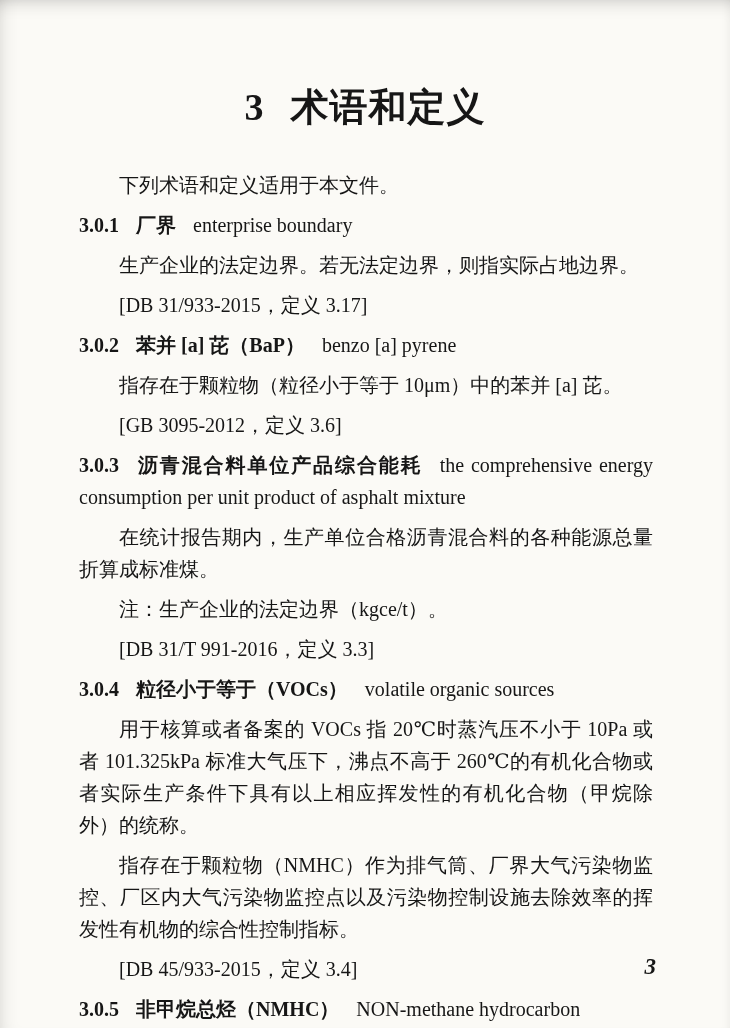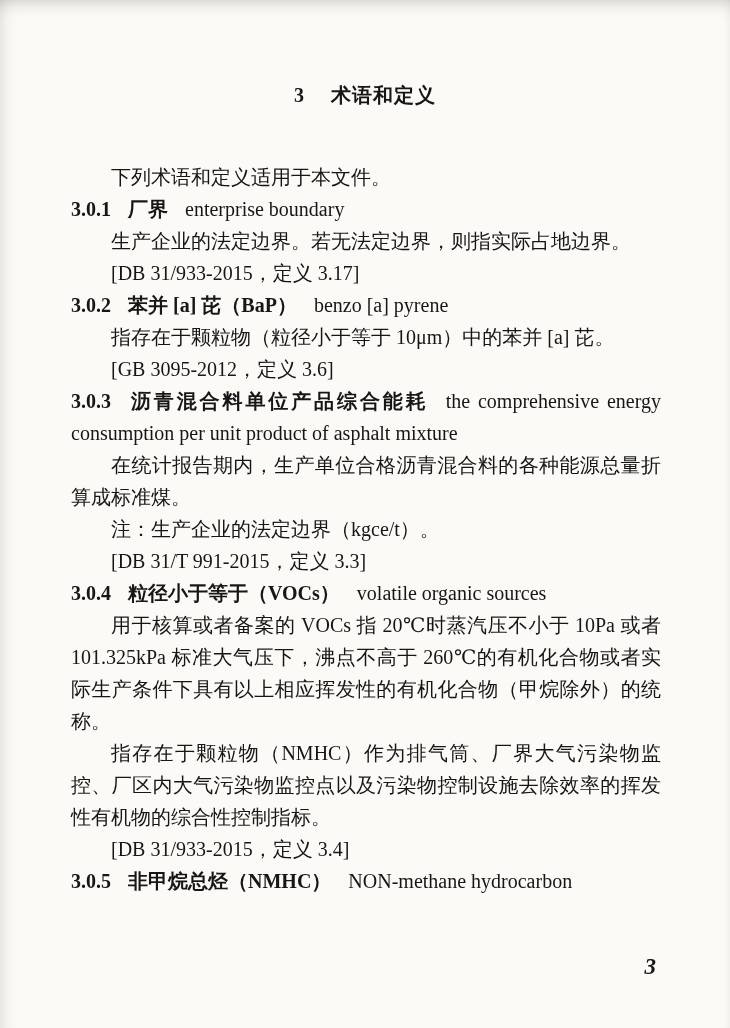--- a/index.html
+++ b/index.html
@@ -13,29 +13,29 @@
   .page{
     position:absolute;inset:0;background:#fbfaf6;
     box-shadow:inset 0 16px 20px -18px rgba(0,0,0,.28),
                inset 16px 0 20px -18px rgba(0,0,0,.18),
                inset -10px 0 14px -14px rgba(0,0,0,.12);
     overflow:hidden;
   }
   .title{
     position:absolute;top:82px;left:0;width:100%;
     margin:0;text-align:center;
-    font-size:20px;font-weight:bold;letter-spacing:1px;
+    font-size:38px;font-weight:bold;letter-spacing:1px;
   }
   .title-num{margin-right:26px;}
   .body{
     position:absolute;top:161px;left:71px;width:590px;
     font-size:20px;line-height:32px;text-align:justify;
     text-justify:inter-ideograph;
   }
-  .body p{margin:0;padding:0;}
+  .body p{margin:8px;padding:0;}
   .indent{text-indent:2em;}
   .term-head{text-align:justify;}
   .b{font-weight:bold;}
   .num{margin-right:.85em;}
   .zh{margin-right:.85em;}
   .page-num{
     position:absolute;right:74px;bottom:48px;
     font-size:23px;font-style:italic;font-weight:bold;
   }
 </style>
@@ -54,26 +54,26 @@
     <p class="indent">生产企业的法定边界。若无法定边界，则指实际占地边界。</p>
     <p class="indent">[DB 31/933-2015，定义 3.17]</p>
 
     <p class="term-head"><span class="b num">3.0.2</span><span class="b zh">苯并 [a] 芘（BaP）</span><span>benzo [a] pyrene</span></p>
     <p class="indent">指存在于颗粒物（粒径小于等于 10μm）中的苯并 [a] 芘。</p>
     <p class="indent">[GB 3095-2012，定义 3.6]</p>
 
     <p class="term-head"><span class="b num">3.0.3</span><span class="b zh">沥青混合料单位产品综合能耗</span><span>the comprehensive energy consumption per unit product of asphalt mixture</span></p>
     <p class="indent">在统计报告期内，生产单位合格沥青混合料的各种能源总量折算成标准煤。</p>
     <p class="indent">注：生产企业的法定边界（kgce/t）。</p>
-    <p class="indent">[DB 31/T 991-2015，定义 3.3]</p>
+    <p class="indent">[DB 31/T 991-2016，定义 3.3]</p>
 
     <p class="term-head"><span class="b num">3.0.4</span><span class="b zh">粒径小于等于（VOCs）</span><span>volatile organic sources</span></p>
     <p class="indent">用于核算或者备案的 VOCs 指 20℃时蒸汽压不小于 10Pa 或者 101.325kPa 标准大气压下，沸点不高于 260℃的有机化合物或者实际生产条件下具有以上相应挥发性的有机化合物（甲烷除外）的统称。</p>
     <p class="indent">指存在于颗粒物（NMHC）作为排气筒、厂界大气污染物监控、厂区内大气污染物监控点以及污染物控制设施去除效率的挥发性有机物的综合性控制指标。</p>
-    <p class="indent">[DB 31/933-2015，定义 3.4]</p>
+    <p class="indent">[DB 45/933-2015，定义 3.4]</p>
 
     <p class="term-head"><span class="b num">3.0.5</span><span class="b zh">非甲烷总烃（NMHC）</span><span>NON-methane hydrocarbon</span></p>
 
   </div>
 
   <div class="page-num">3</div>
 
 </div>
 
 </body></html>

